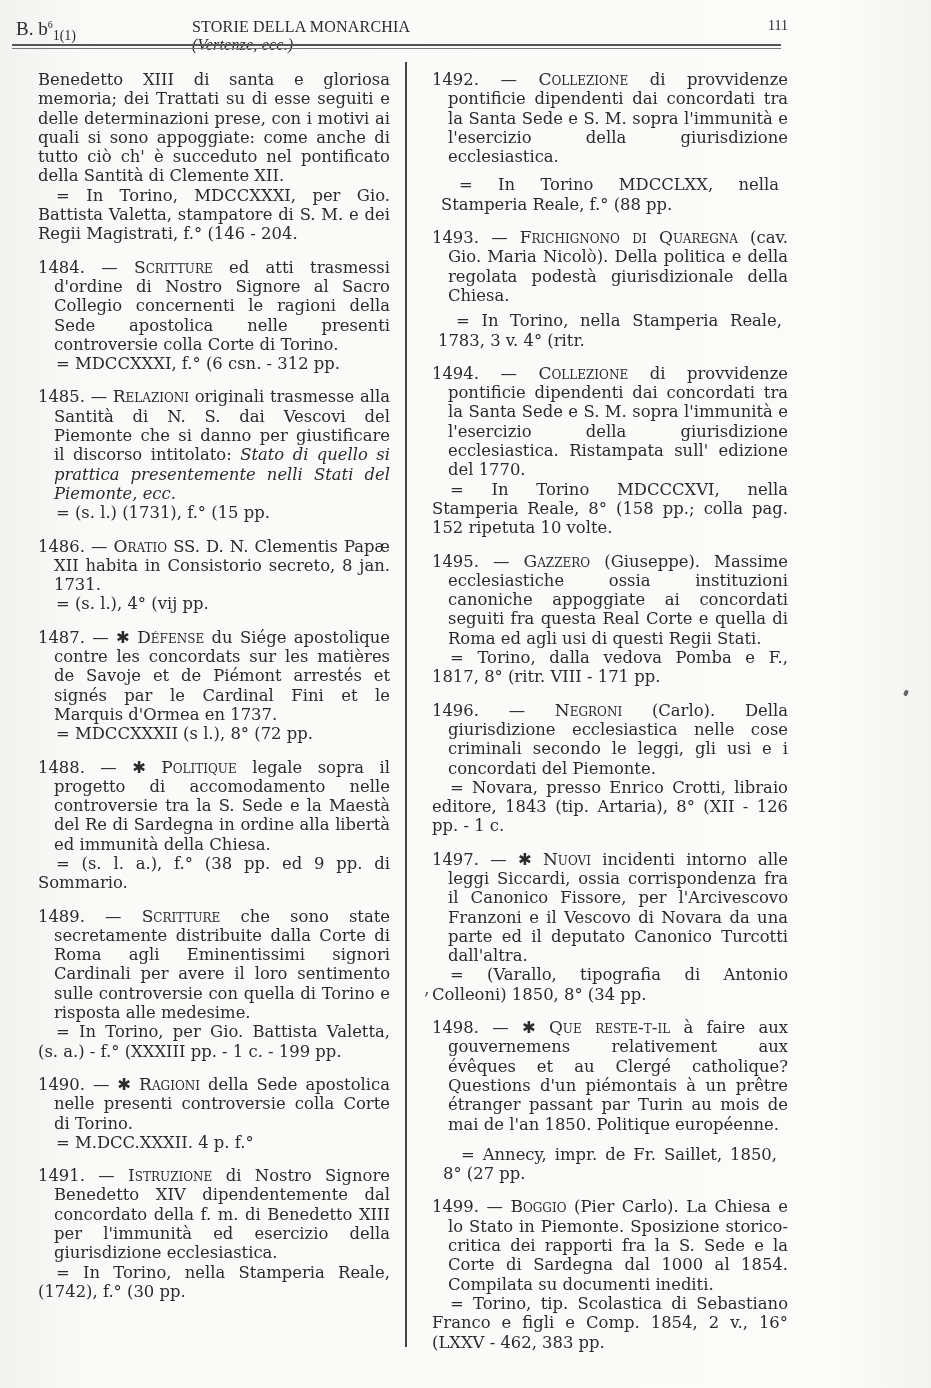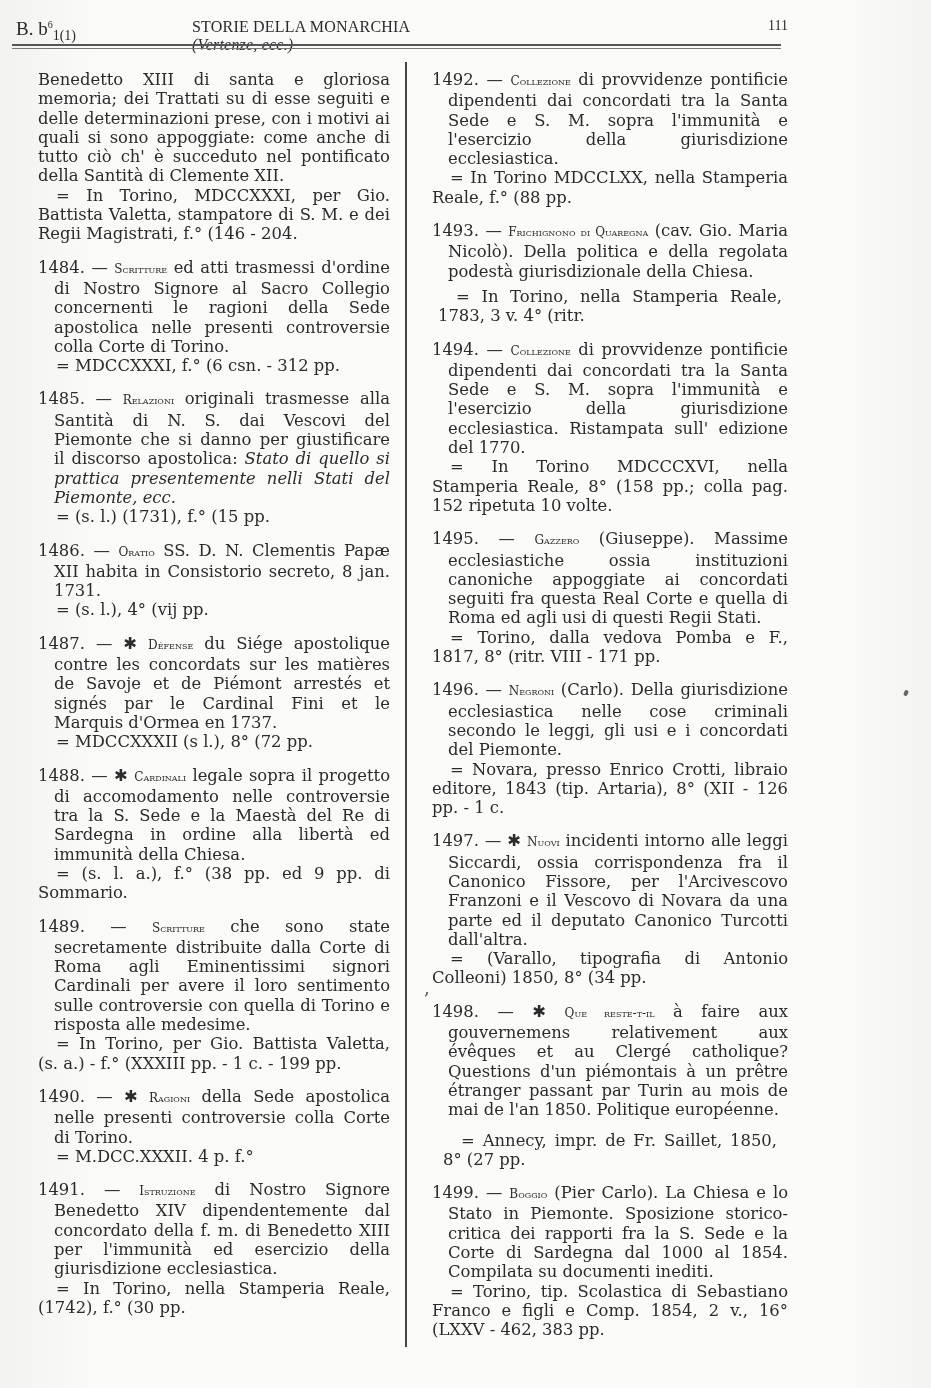--- a/index.html
+++ b/index.html
@@ -41,21 +41,21 @@
     font-size: 16.4px; line-height: 19.3px;
     font-family: "DejaVu Serif", serif;
     color: #2b2b2b;
     text-align: justify;
     hyphens: manual;
   }
   .col-left { left: 38px; width: 352px; }
   .col-right { left: 432px; width: 356px; }
   .entry { margin: 0 0 10px 0; text-indent: -16px; padding-left: 16px; }
   .entry.first { text-indent: 0; padding-left: 0; }
-  .sc { font-variant: small-caps; font-size: 12px; }
+  .sc { font-variant: small-caps; font-size: 17px; }
   .it { font-style: italic; }
   .pub { padding-left: 18px; text-indent: 0; }
   .block { margin-bottom: 14px; }
   .block p { margin: 0; }
   .mark-comma { position: absolute; left: 424px; top: 977px; font-size: 18px; color: #555; }
   .stray-mark { position: absolute; left: 904px; top: 690px; width: 4px; height: 6px; background: #666; border-radius: 2px; transform: rotate(25deg); }
 </style>
 </head>
 <body>
 
@@ -74,52 +74,52 @@
   <div class="column col-left" id="col-left">
       <div class="block">
         <p class="entry first"><span>Benedetto XIII di santa e gloriosa memoria; dei Trattati su di esse seguiti e delle determinazioni prese, con i motivi ai quali si sono appoggiate: come anche di tutto ciò ch' è succeduto nel pontificato della Santità di Clemente XII.</span></p>
         <p class="pub" style="text-indent: 18px; padding-left: 0px; margin: 0px;">= In Torino, MDCCXXXI, per Gio. Battista Valetta, stampatore di S. M. e dei Regii Magistrati, f.° (146 - 204.</p>
       </div>
       <div class="block">
         <p class="entry"><span>1484.</span> <span>—</span> <span class="sc">Scritture</span><span> ed atti trasmessi d'ordine di Nostro Signore al Sacro Collegio concernenti le ragioni della Sede apostolica nelle presenti controversie colla Corte di Torino.</span></p>
         <p class="pub" style="text-indent: 18px; padding-left: 0px; margin: 0px;">= MDCCXXXI, f.° (6 csn. - 312 pp.</p>
       </div>
       <div class="block">
-        <p class="entry"><span>1485.</span> <span>—</span> <span class="sc">Relazioni</span><span> originali trasmesse alla Santità di N. S. dai Vescovi del Piemonte che si danno per giustificare il discorso apostolica: </span><span class="it">Stato di quello si prattica presentemente nelli Stati del Piemonte, ecc.</span></p>
+        <p class="entry"><span>1485.</span> <span>—</span> <span class="sc">Relazioni</span><span> originali trasmesse alla Santità di N. S. dai Vescovi del Piemonte che si danno per giustificare il discorso intitolato: </span><span class="it">Stato di quello si prattica presentemente nelli Stati del Piemonte, ecc.</span></p>
         <p class="pub" style="text-indent: 18px; padding-left: 0px; margin: 0px;">= (s. l.) (1731), f.° (15 pp.</p>
       </div>
       <div class="block">
         <p class="entry"><span>1486.</span> <span>—</span> <span class="sc">Oratio</span><span> SS. D. N. Clementis Papæ XII habita in Consistorio secreto, 8 jan. 1731.</span></p>
         <p class="pub" style="text-indent: 18px; padding-left: 0px; margin: 0px;">= (s. l.), 4° (vij pp.</p>
       </div>
       <div class="block">
         <p class="entry"><span>1487.</span> <span>— ✱</span> <span class="sc">Défense</span><span> du Siége apostolique contre les concordats sur les matières de Savoje et de Piémont arrestés et signés par le Cardinal Fini et le Marquis d'Ormea en 1737.</span></p>
         <p class="pub" style="text-indent: 18px; padding-left: 0px; margin: 0px;">= MDCCXXXII (s l.), 8° (72 pp.</p>
       </div>
       <div class="block">
-        <p class="entry"><span>1488.</span> <span>— ✱</span> <span class="sc">Cardinali</span><span> legale sopra il progetto di accomodamento nelle controversie tra la S. Sede e la Maestà del Re di Sardegna in ordine alla libertà ed immunità della Chiesa.</span></p>
+        <p class="entry"><span>1488.</span> <span>— ✱</span> <span class="sc">Politique</span><span> legale sopra il progetto di accomodamento nelle controversie tra la S. Sede e la Maestà del Re di Sardegna in ordine alla libertà ed immunità della Chiesa.</span></p>
         <p class="pub" style="text-indent: 18px; padding-left: 0px; margin: 0px;">= (s. l. a.), f.° (38 pp. ed 9 pp. di Sommario.</p>
       </div>
       <div class="block">
         <p class="entry"><span>1489.</span> <span>—</span> <span class="sc">Scritture</span><span> che sono state secretamente distribuite dalla Corte di Roma agli Eminentissimi signori Cardinali per avere il loro sentimento sulle controversie con quella di Torino e risposta alle medesime.</span></p>
         <p class="pub" style="text-indent: 18px; padding-left: 0px; margin: 0px;">= In Torino, per Gio. Battista Valetta, (s. a.) - f.° (XXXIII pp. - 1 c. - 199 pp.</p>
       </div>
       <div class="block">
         <p class="entry"><span>1490.</span> <span>— ✱</span> <span class="sc">Ragioni</span><span> della Sede apostolica nelle presenti controversie colla Corte di Torino.</span></p>
         <p class="pub" style="text-indent: 18px; padding-left: 0px; margin: 0px;">= M.DCC.XXXII. 4 p. f.°</p>
       </div>
       <div class="block">
         <p class="entry"><span>1491.</span> <span>—</span> <span class="sc">Istruzione</span><span> di Nostro Signore Benedetto XIV dipendentemente dal concordato della f. m. di Benedetto XIII per l'immunità ed esercizio della giurisdizione ecclesiastica.</span></p>
         <p class="pub" style="text-indent: 18px; padding-left: 0px; margin: 0px;">= In Torino, nella Stamperia Reale, (1742), f.° (30 pp.</p>
       </div>
     </div>
   <div class="column col-right" id="col-right">
       <div class="block">
         <p class="entry"><span>1492.</span> <span>—</span> <span class="sc">Collezione</span><span> di provvidenze pontificie dipendenti dai concordati tra la Santa Sede e S. M. sopra l'immunità e l'esercizio della giurisdizione ecclesiastica.</span></p>
-        <p class="pub" style="text-indent: 18px; padding-left: 0px; margin: 0px;">= In Torino MDCCLXX, nella Stamperia Reale, f.° (88 pp.</p>
+        <p class="pub" style="text-indent: 18px; padding-left: 0px; margin: 9px;">= In Torino MDCCLXX, nella Stamperia Reale, f.° (88 pp.</p>
       </div>
       <div class="block">
         <p class="entry"><span>1493.</span> <span>—</span> <span class="sc">Frichignono di Quaregna</span><span> (cav. Gio. Maria Nicolò). Della politica e della regolata podestà giurisdizionale della Chiesa.</span></p>
         <p class="pub" style="text-indent: 18px; padding-left: 0px; margin: 6px;">= In Torino, nella Stamperia Reale, 1783, 3 v. 4° (ritr.</p>
       </div>
       <div class="block">
         <p class="entry"><span>1494.</span> <span>—</span> <span class="sc">Collezione</span><span> di provvidenze pontificie dipendenti dai concordati tra la Santa Sede e S. M. sopra l'immunità e l'esercizio della giurisdizione ecclesiastica. Ristampata sull' edizione del 1770.</span></p>
         <p class="pub" style="text-indent: 18px; padding-left: 0px; margin: 0px;">= In Torino MDCCCXVI, nella Stamperia Reale, 8° (158 pp.; colla pag. 152 ripetuta 10 volte.</p>
       </div>
       <div class="block">

